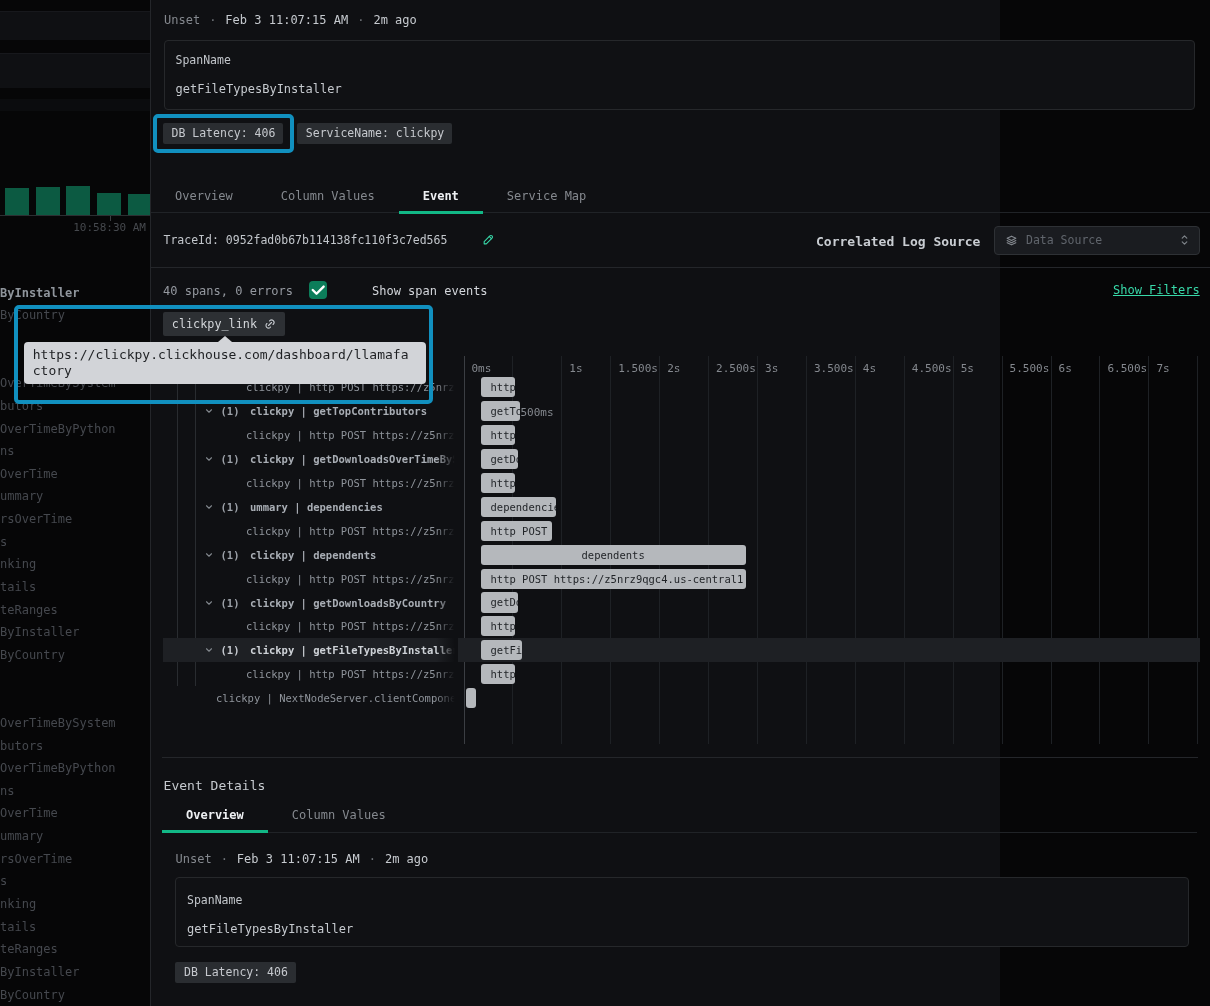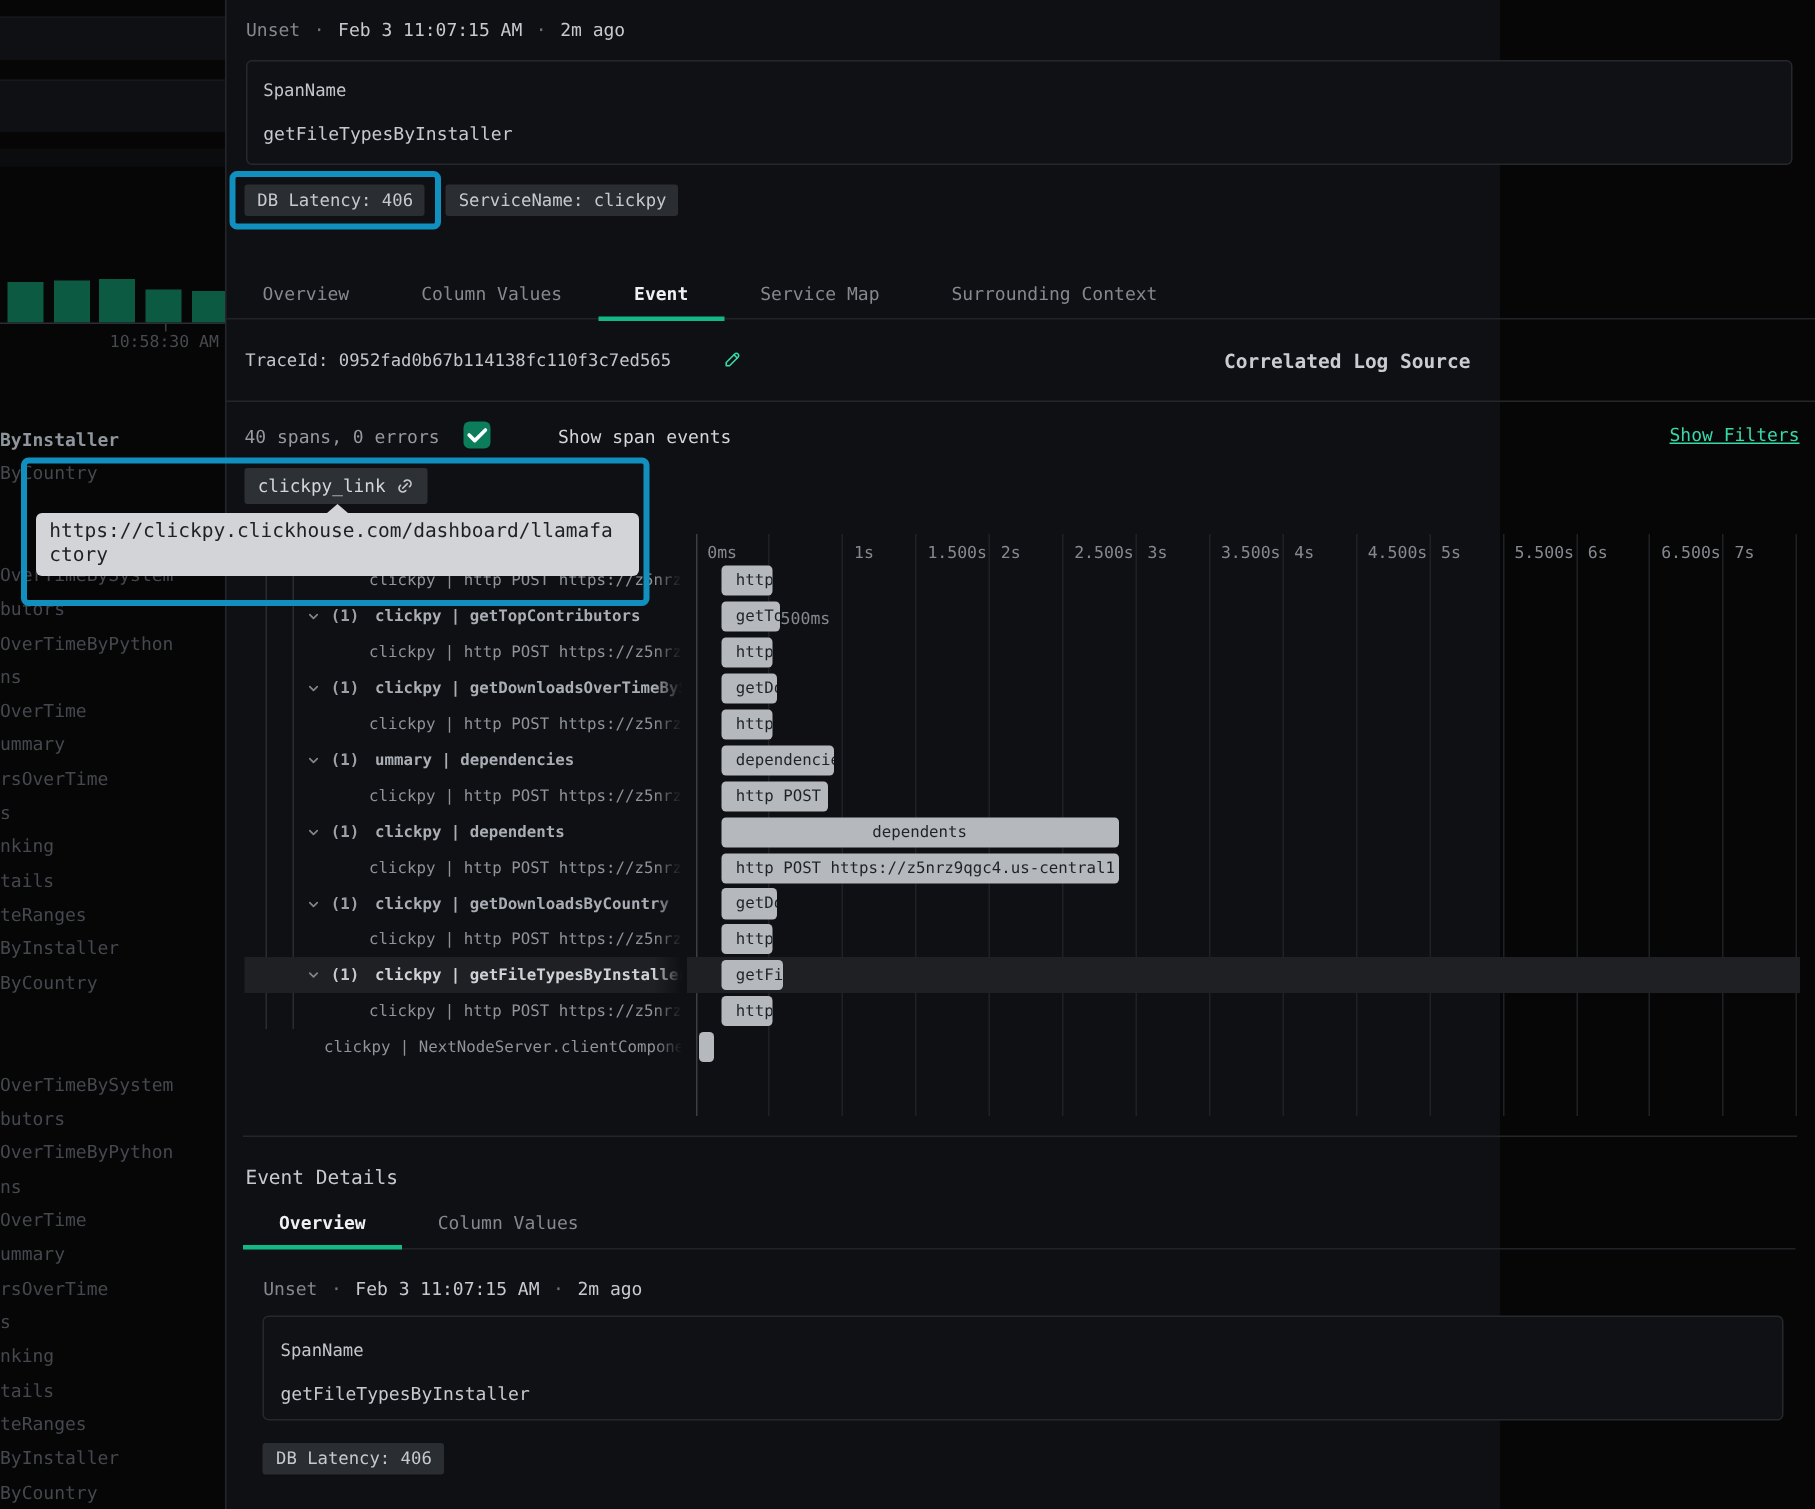--- a/index.html
+++ b/index.html
@@ -165,31 +165,46 @@
 
   <div class="badge" style="left:12.5px; top:123.3px;">DB Latency: 406</div>
   <div class="badge" style="left:146.8px; top:123.3px;">ServiceName: clickpy</div>
 
   <div class="tabs-border" style="left:0; top:211.5px; width:1060px;"></div>
   <div class="tabs" id="main-tabs" style="left:1px; top:181px;">
       <div class="tab">Overview</div>
       <div class="tab">Column Values</div>
       <div class="tab active">Event</div>
       <div class="tab">Service Map</div>
-      <div class="tab">Surrounding Context</div>
     </div>
 
   <div id="traceid-row"><span>TraceId:</span><span> </span><span>0952fad0b67b114138fc110f3c7ed565</span></div>
   <div id="pencil-icon">
     <svg viewBox="0 0 24 24" fill="none" stroke="currentColor" stroke-width="2" stroke-linecap="round" stroke-linejoin="round">
         <path d="M4 20h4l10.5 -10.5a2.828 2.828 0 1 0 -4 -4l-10.5 10.5v4"></path>
         <path d="M13.5 6.5l4 4"></path>
       </svg>
   </div>
   <div id="correlated-label">Correlated Log Source</div>
+  <div id="source-select">
+    <span class="sel-icon">
+      <svg viewBox="0 0 24 24" fill="none" stroke="currentColor" stroke-width="2" stroke-linecap="round" stroke-linejoin="round">
+          <path d="M12 4l-8 4l8 4l8 -4l-8 -4"></path>
+          <path d="M4 12l8 4l8 -4"></path>
+          <path d="M4 16l8 4l8 -4"></path>
+        </svg>
+    </span>
+    <span class="sel-text">Data Source</span>
+    <span class="sel-chevrons">
+      <svg viewBox="0 0 24 30" fill="none" stroke="currentColor" stroke-width="2.6" stroke-linecap="round" stroke-linejoin="round">
+          <path d="M7 11l5 -5l5 5"></path>
+          <path d="M7 19l5 5l5 -5"></path>
+        </svg>
+    </span>
+  </div>
 
   <div class="divider" style="left:0; top:267px; width:1060px;"></div>
 
   <div id="spans-summary">40 spans, 0 errors</div>
   <div id="span-events-checkbox">
     <svg viewBox="0 0 24 24" fill="none" stroke="currentColor" stroke-width="3.2" stroke-linecap="round" stroke-linejoin="round">
         <path d="M5 12l5 5l9.5 -9.5"></path>
       </svg>
   </div>
   <div id="span-events-label">Show span events</div>

